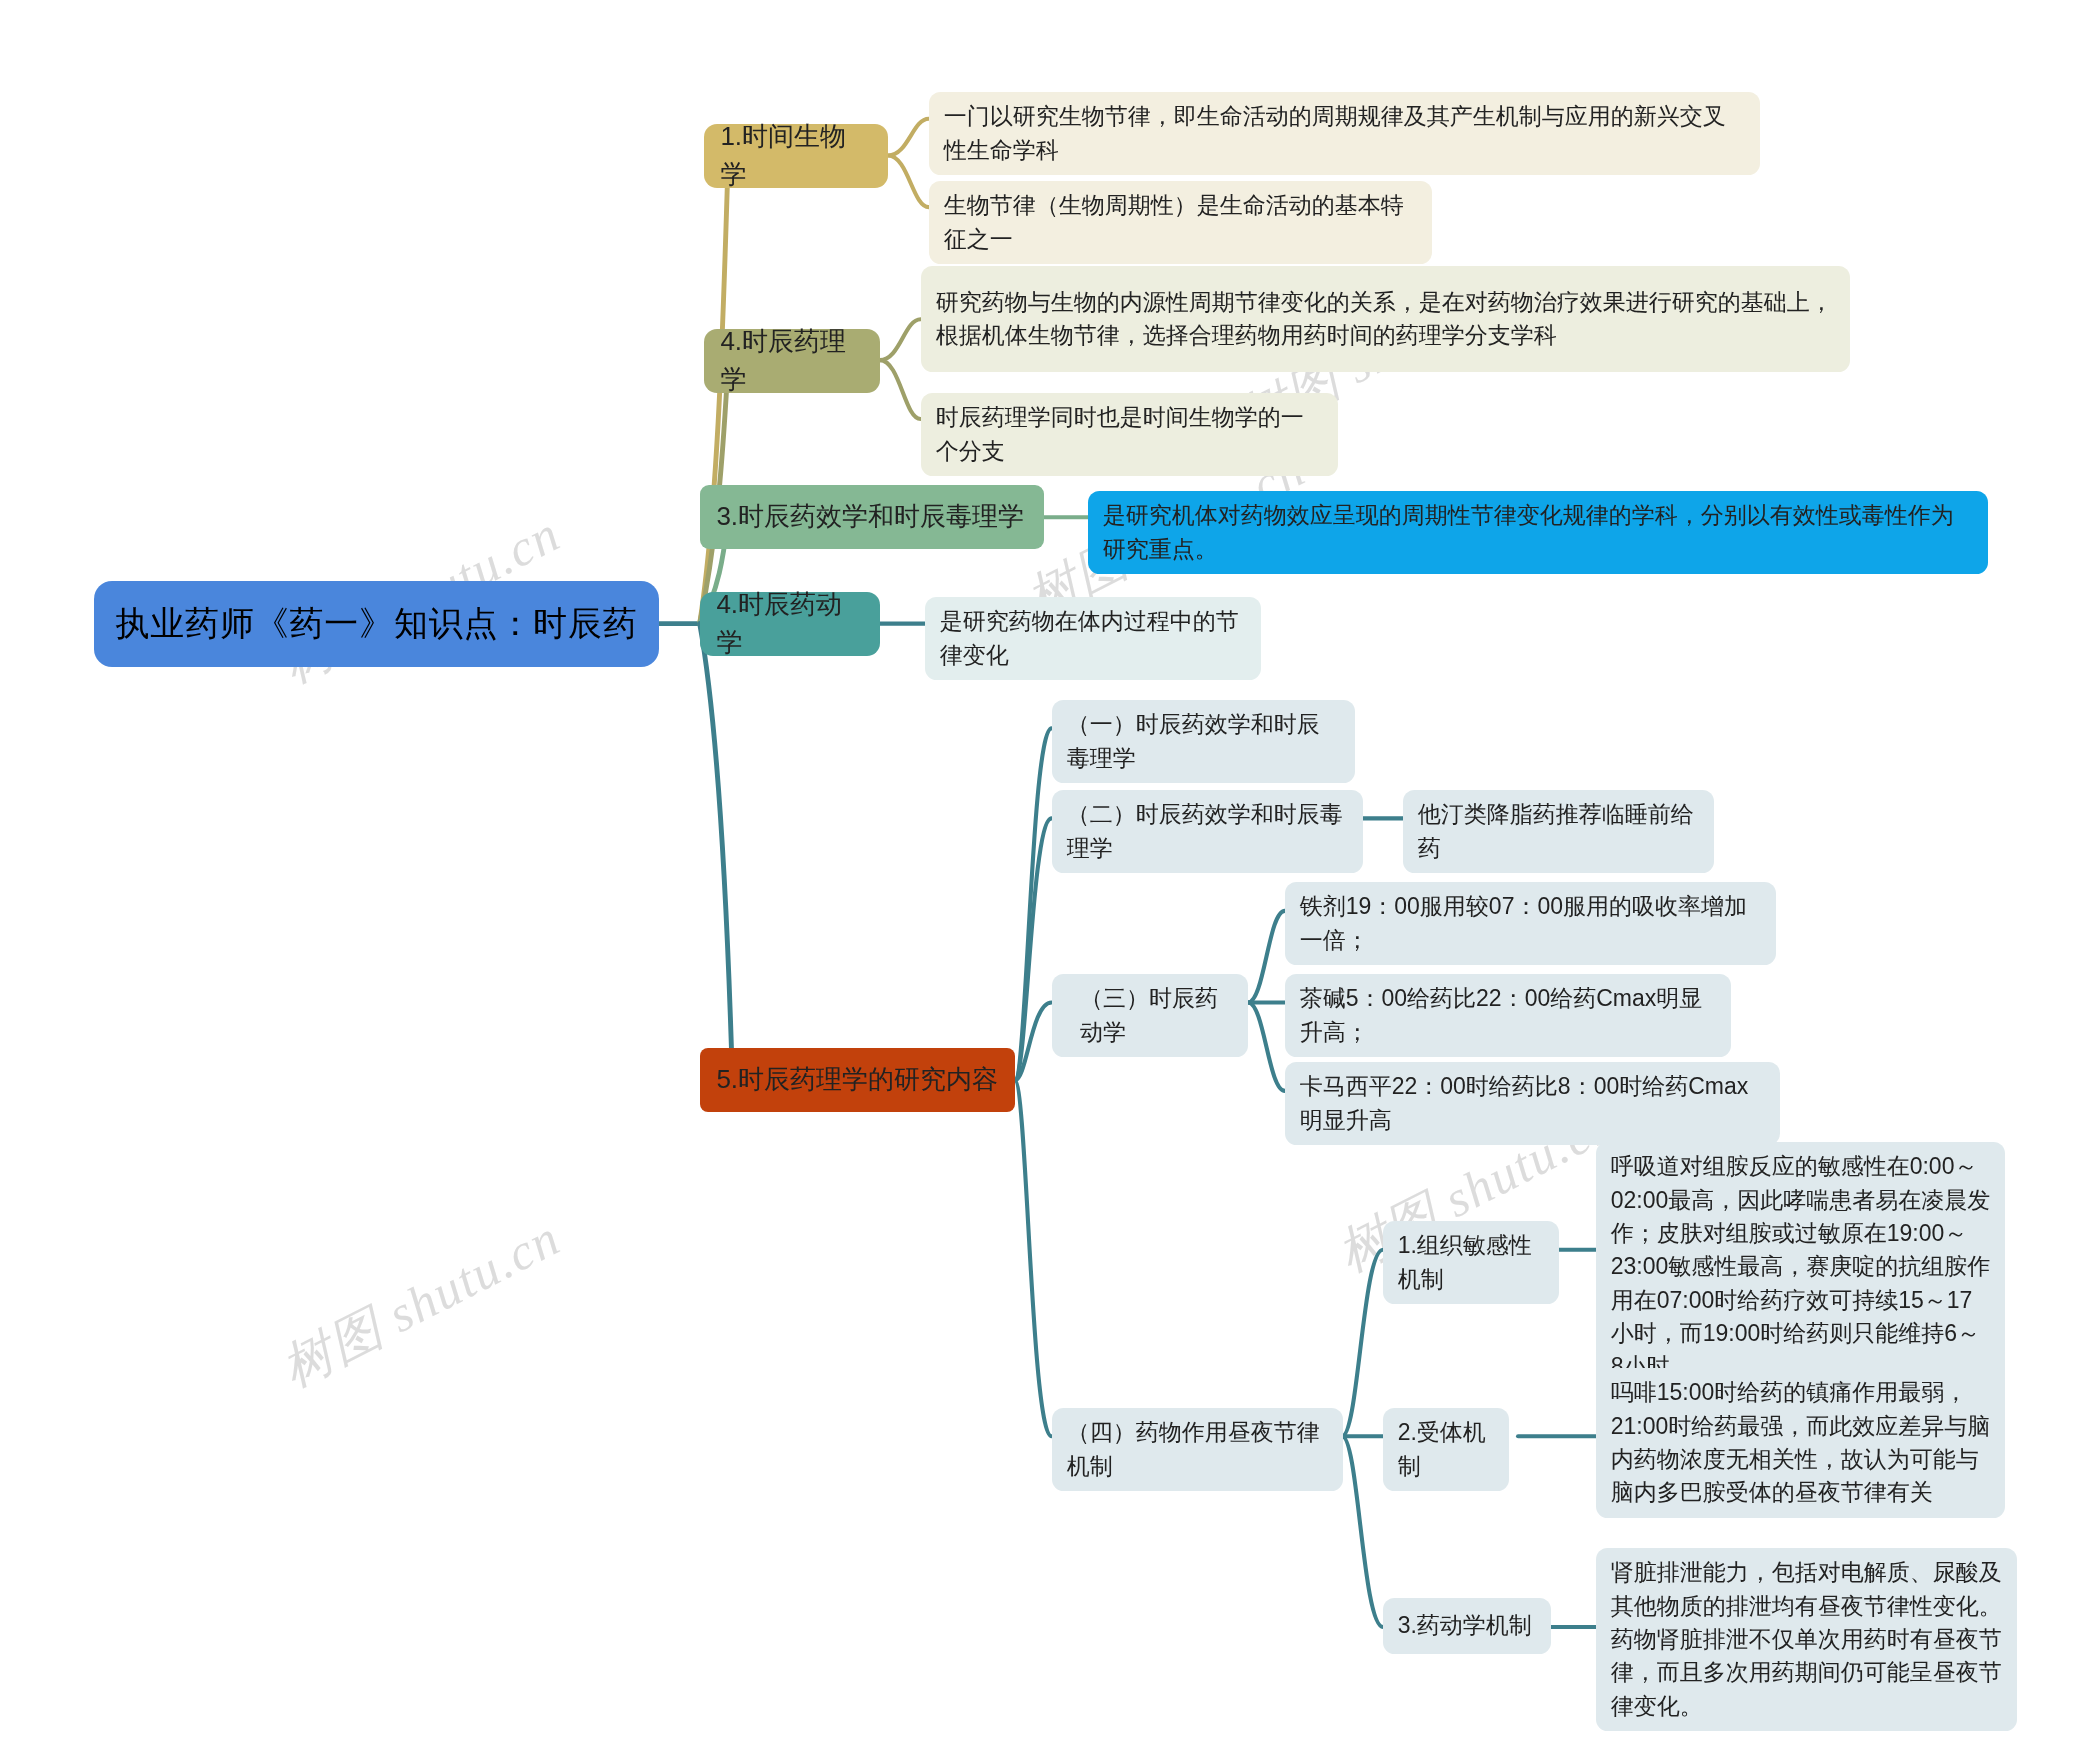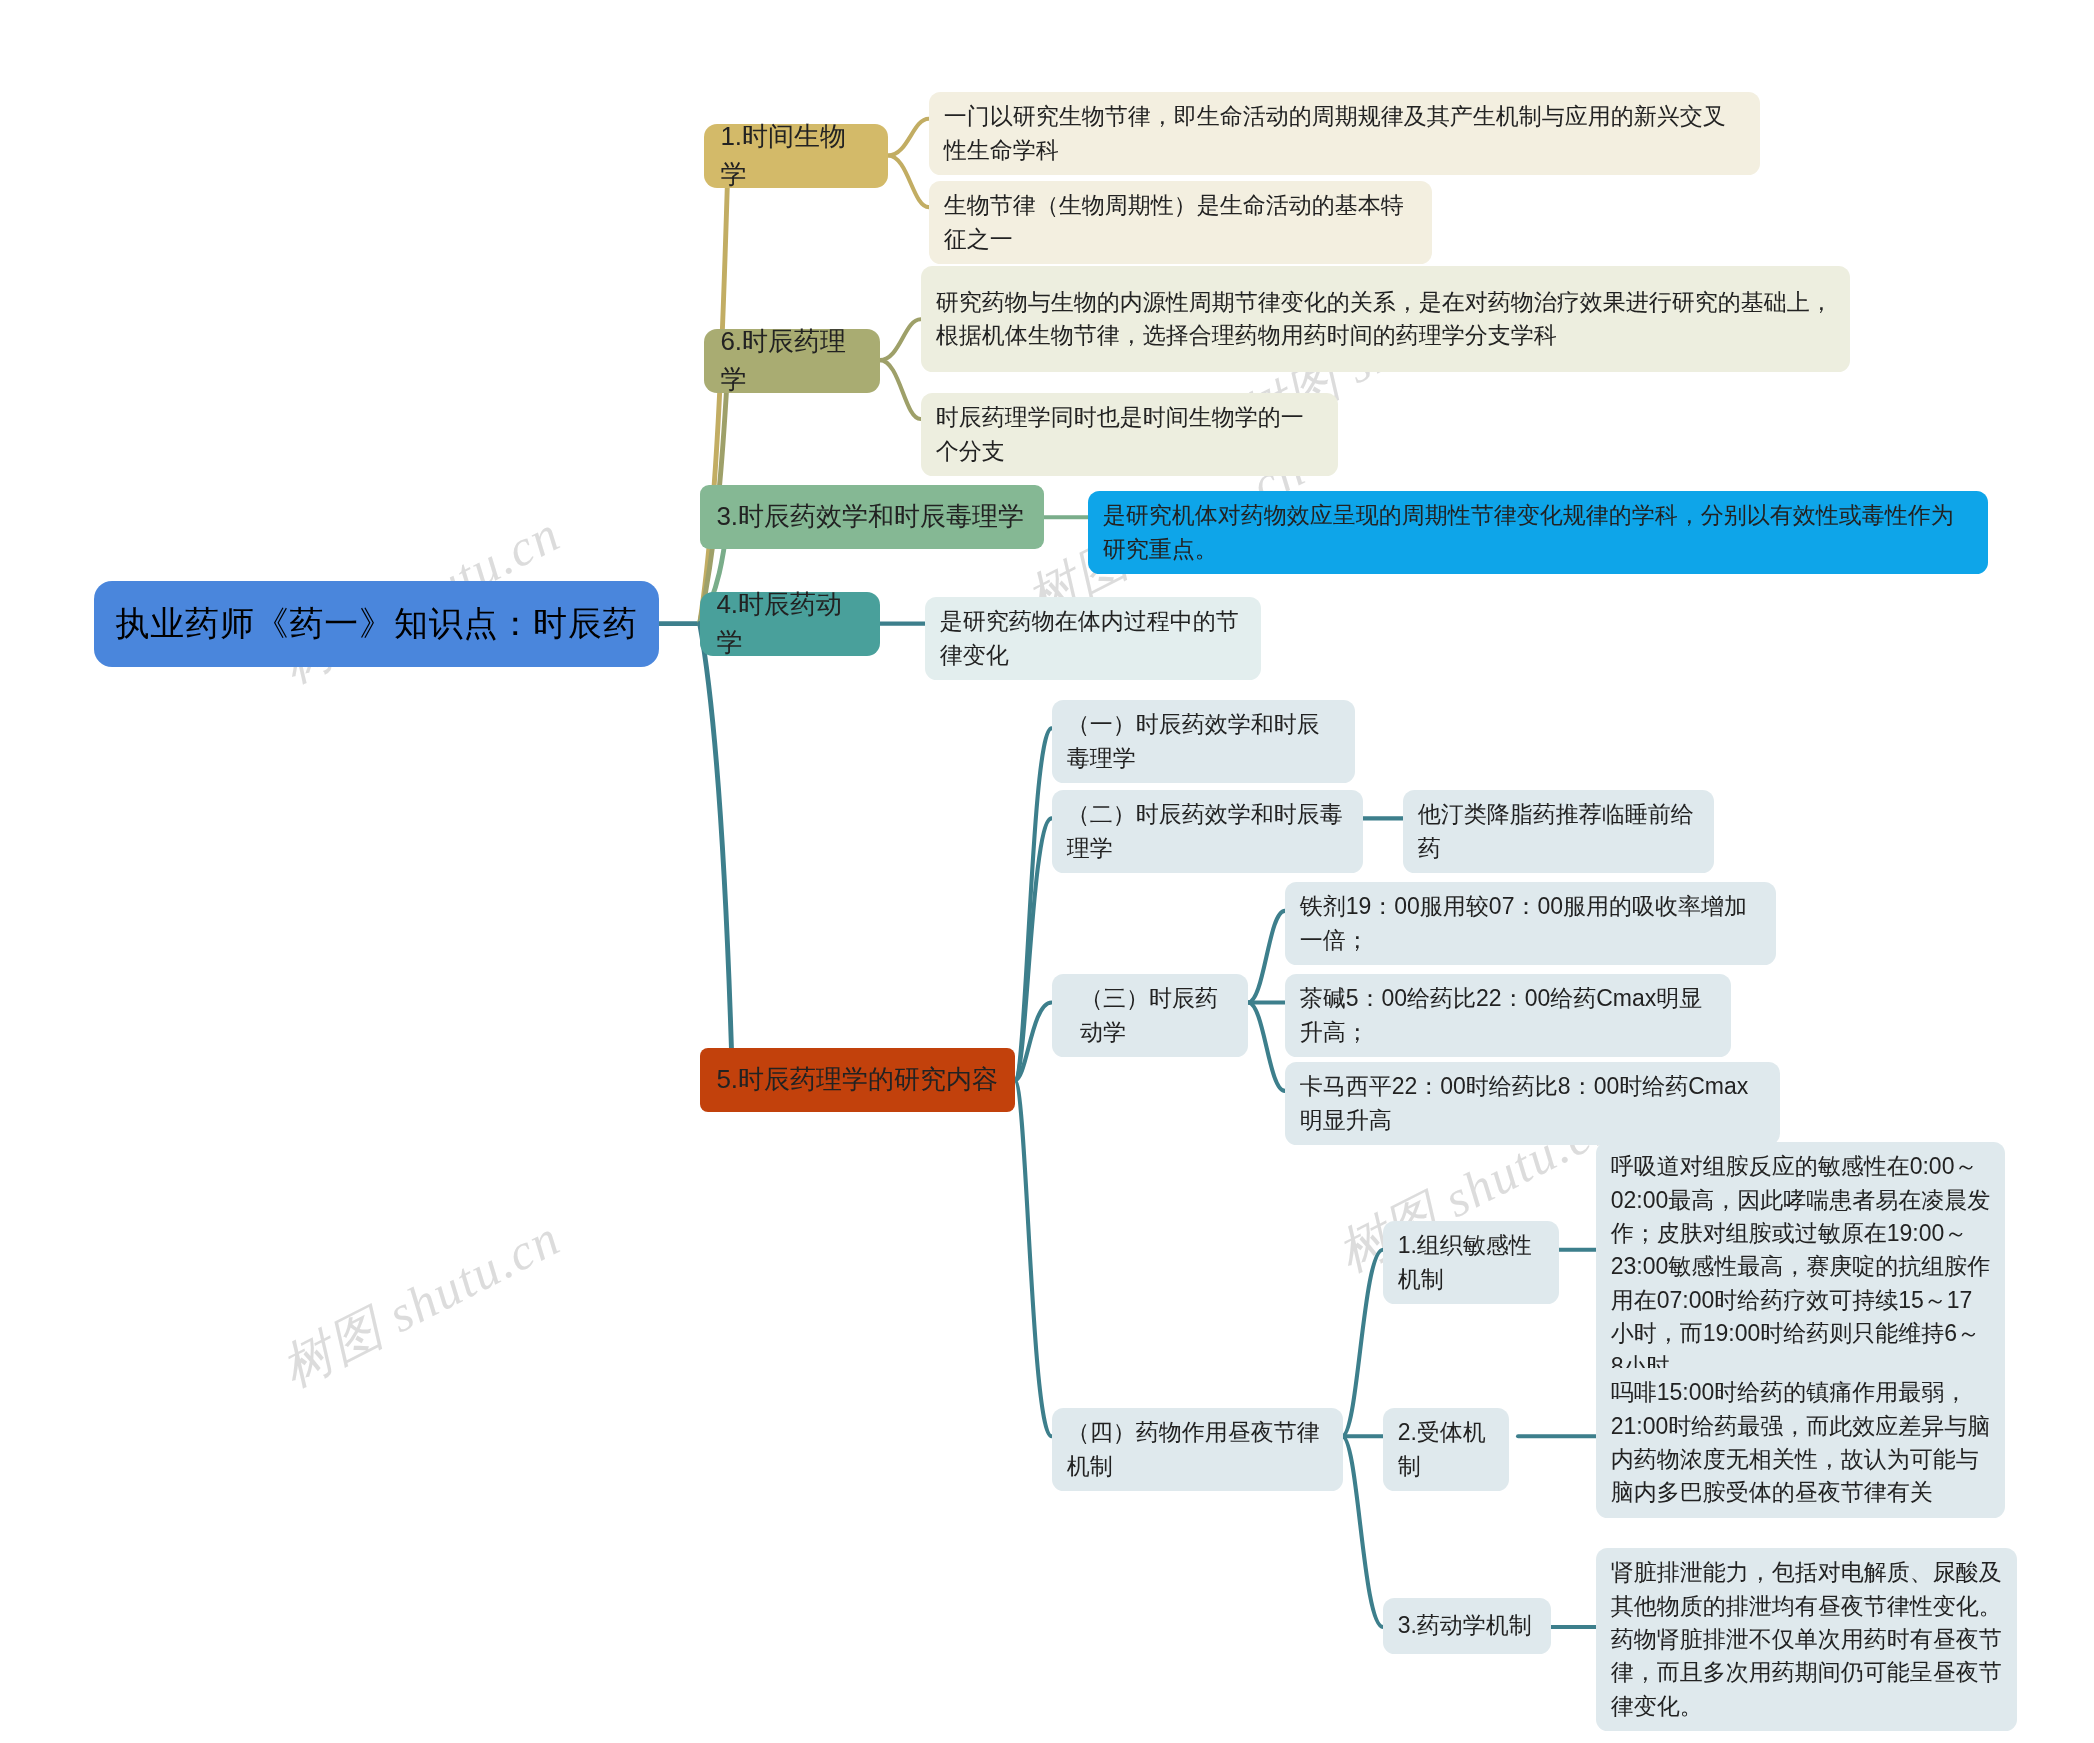--- a/index.html
+++ b/index.html
@@ -143,21 +143,21 @@
     <span class="txt">1.时间生物学</span>
   </div>
   <div class="node leaf-cream" style="left:929px; top:92px; width:831px; min-height:52px;">
     <span class="txt">一门以研究生物节律，即生命活动的周期规律及其产生机制与应用的新兴交叉性生命学科</span>
   </div>
   <div class="node leaf-cream" style="left:929px; top:181px; width:503px; min-height:52px;">
     <span class="txt">生物节律（生物周期性）是生命活动的基本特征之一</span>
   </div>
 
   <div class="node b2" style="left:704px; top:329px; width:176px; height:64px;">
-    <span class="txt">6.时辰药理学</span>
+    <span class="txt">4.时辰药理学</span>
   </div>
   <div class="node leaf-olive" style="left:921px; top:266px; width:929px; min-height:106px;">
     <span class="txt">研究药物与生物的内源性周期节律变化的关系，是在对药物治疗效果进行研究的基础上，根据机体生物节律，选择合理药物用药时间的药理学分支学科</span>
   </div>
   <div class="node leaf-olive" style="left:921px; top:393px; width:417px; min-height:52px;">
     <span class="txt">时辰药理学同时也是时间生物学的一个分支</span>
   </div>
 
   <div class="node b3" style="left:700px; top:485px; width:344px; height:64px;">
     <span class="txt">3.时辰药效学和时辰毒理学</span>

